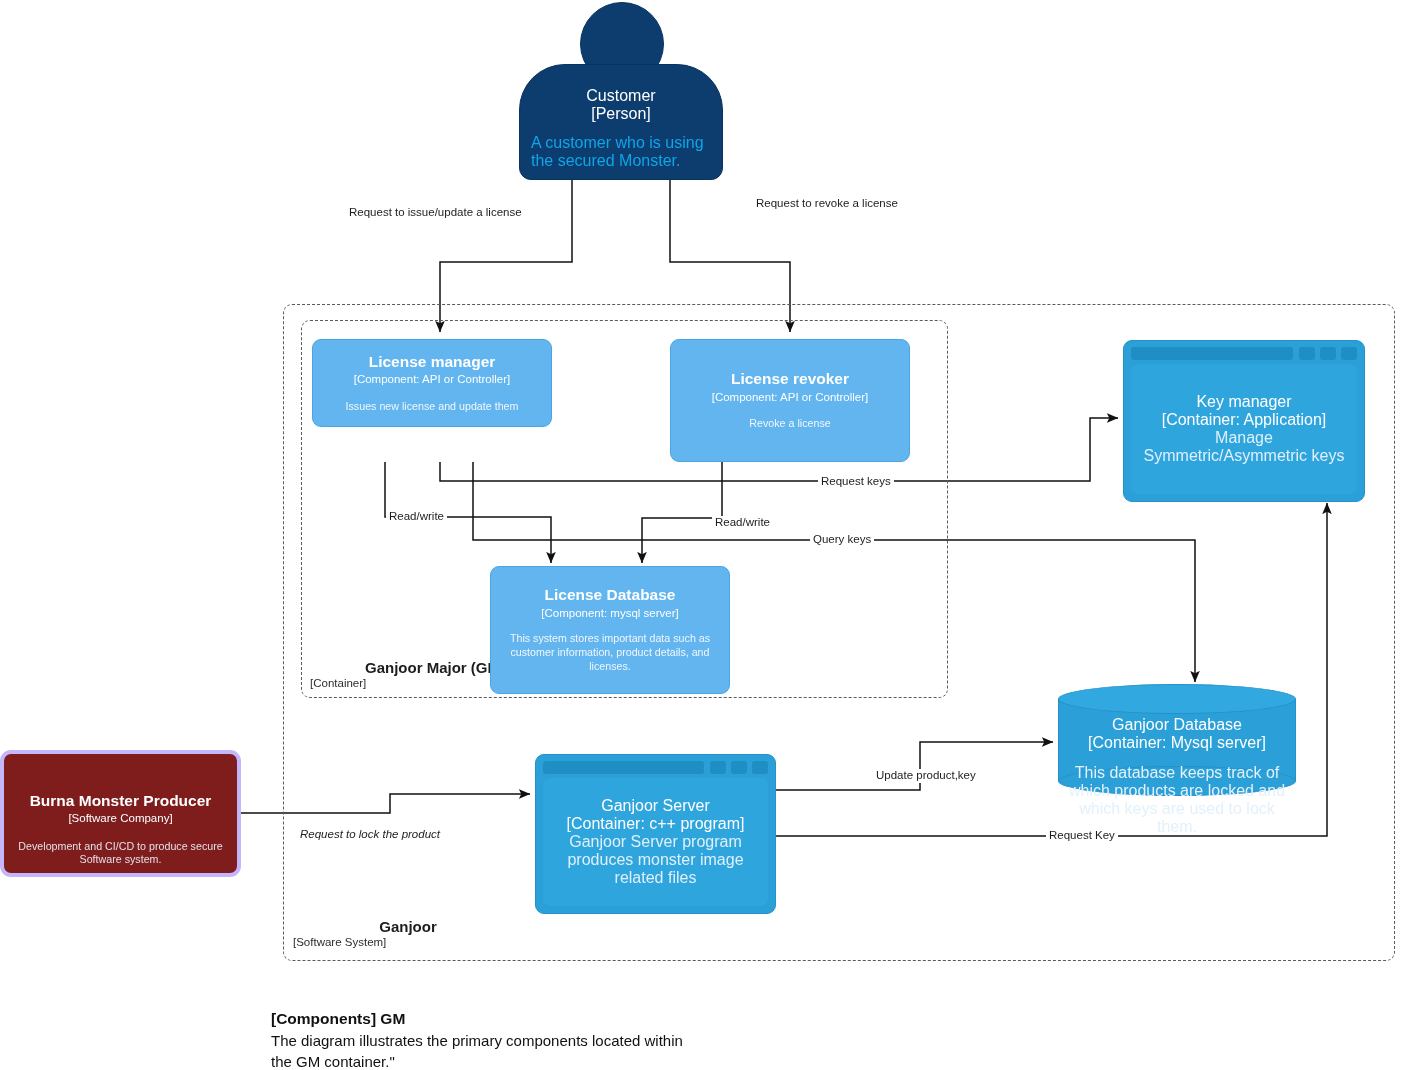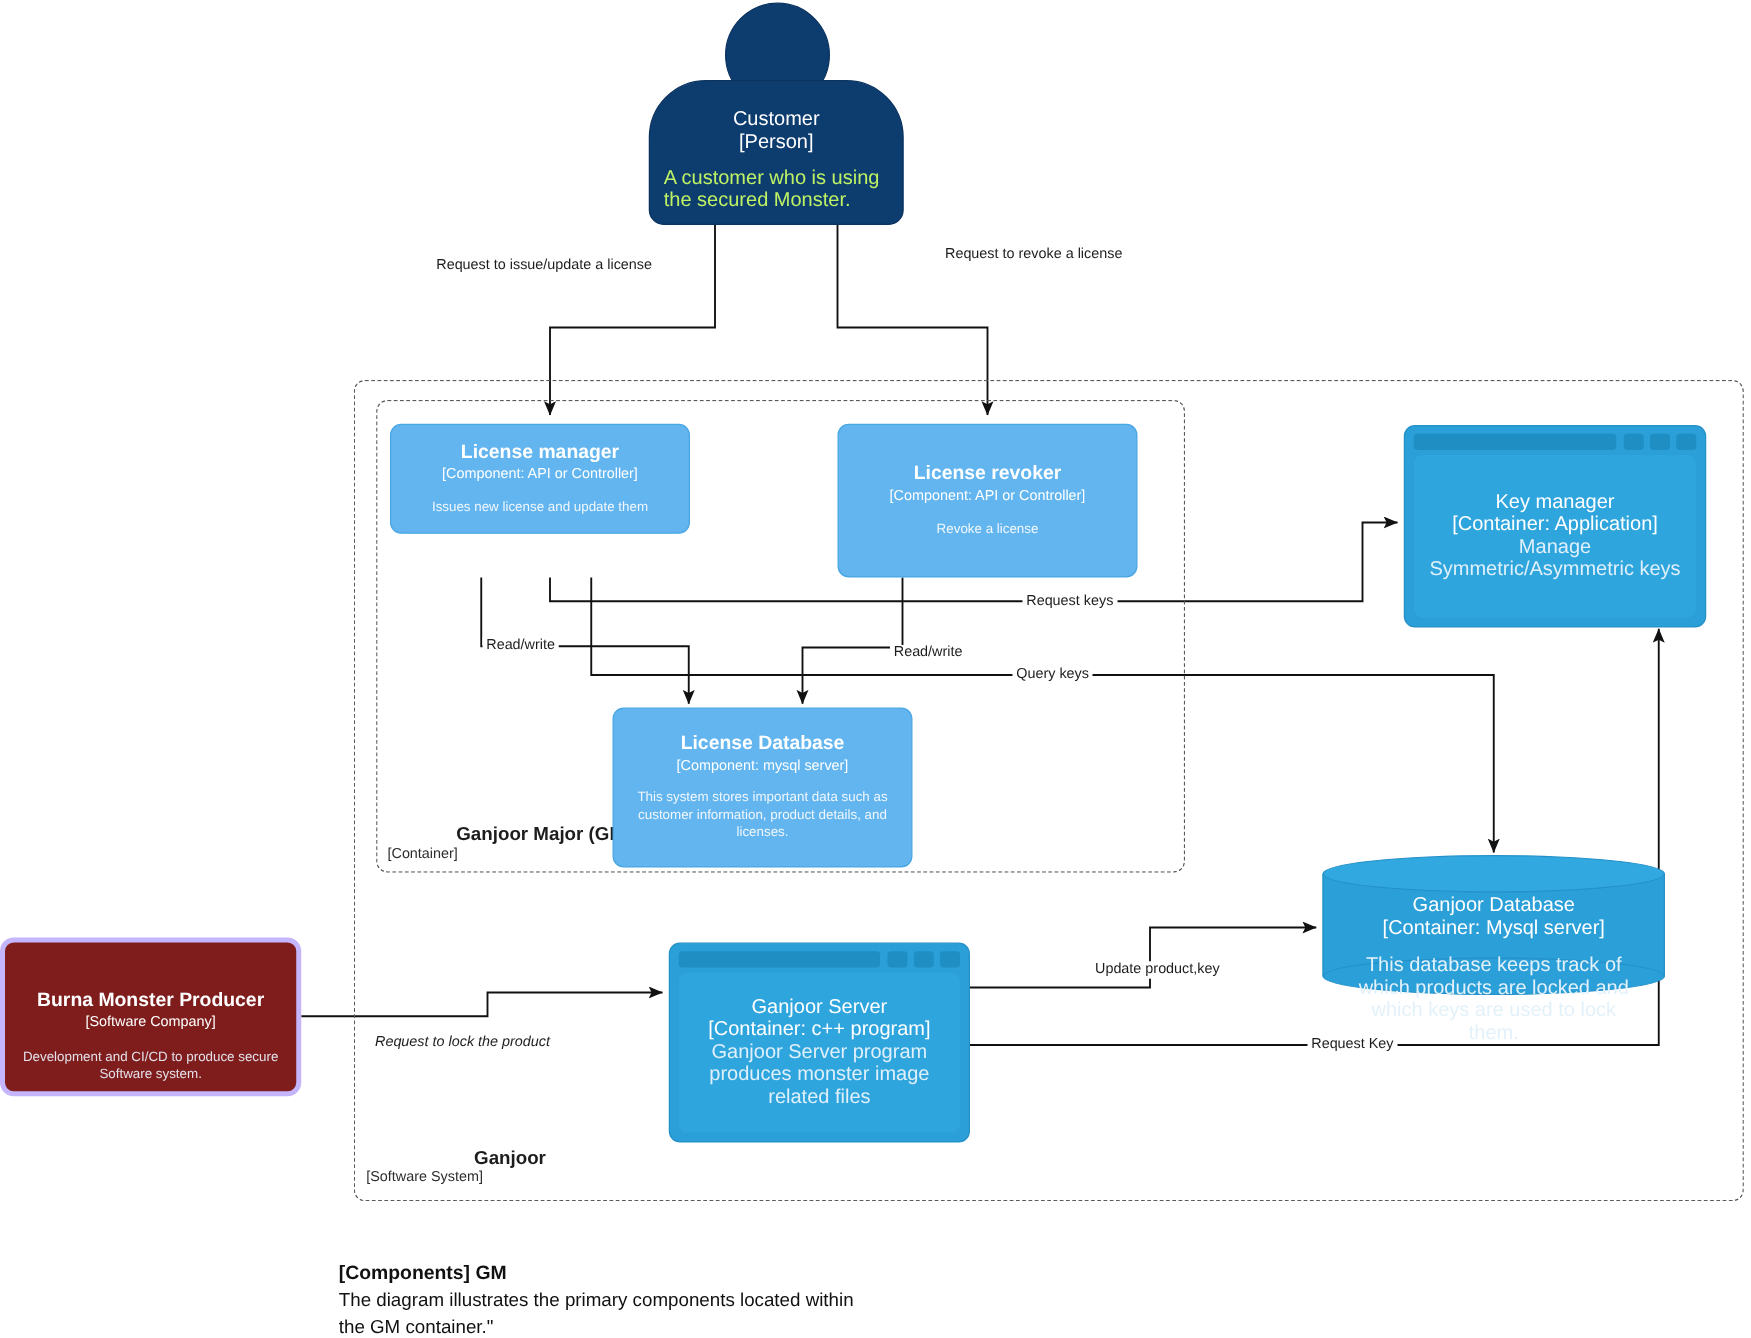--- a/index.html
+++ b/index.html
@@ -108,21 +108,21 @@
     border: 1px solid #0b3360;
     border-radius: 46px 46px 12px 12px;
     display: flex;
     flex-direction: column;
     align-items: center;
     justify-content: flex-start;
     color: #ffffff;
     box-sizing: border-box;
     padding-top: 22px;
   }
-  .person-body .desc { color: #bef264; }
+  .person-body .desc { color: #0ea5e9; }
 
   
   .company {
     background: #7f1d1d;
     border: 4px solid #c4b5fd;
     border-radius: 11px;
     justify-content: flex-end;
   }
   .company .desc { color: #e2e0e9; }
 
@@ -342,21 +342,21 @@
       <div class="dot d2"></div>
       <div class="dot d3"></div>
     </div>
     <div class="body">
       <span class="title">Key manager</span>
       <span class="tech">[Container: Application]</span>
       <span class="desc">Manage Symmetric/Asymmetric keys</span>
     </div>
   </div>
 
-  <div class="cylinder" style="left:1058px; top:684px; width:274px; height:112px;">
+  <div class="cylinder" style="left:1058px; top:684px; width:238px; height:112px;">
     <div class="cyl-body"></div>
     <div class="cyl-bottom"></div>
     <div class="cyl-top"></div>
     <div class="cyl-text">
       <span class="title">Ganjoor Database</span>
       <span class="tech">[Container: Mysql server]</span>
       <span class="desc" style="max-width:238px; ">This database keeps track of which products are locked and which keys are used to lock them.</span>
     </div>
   </div>
 

